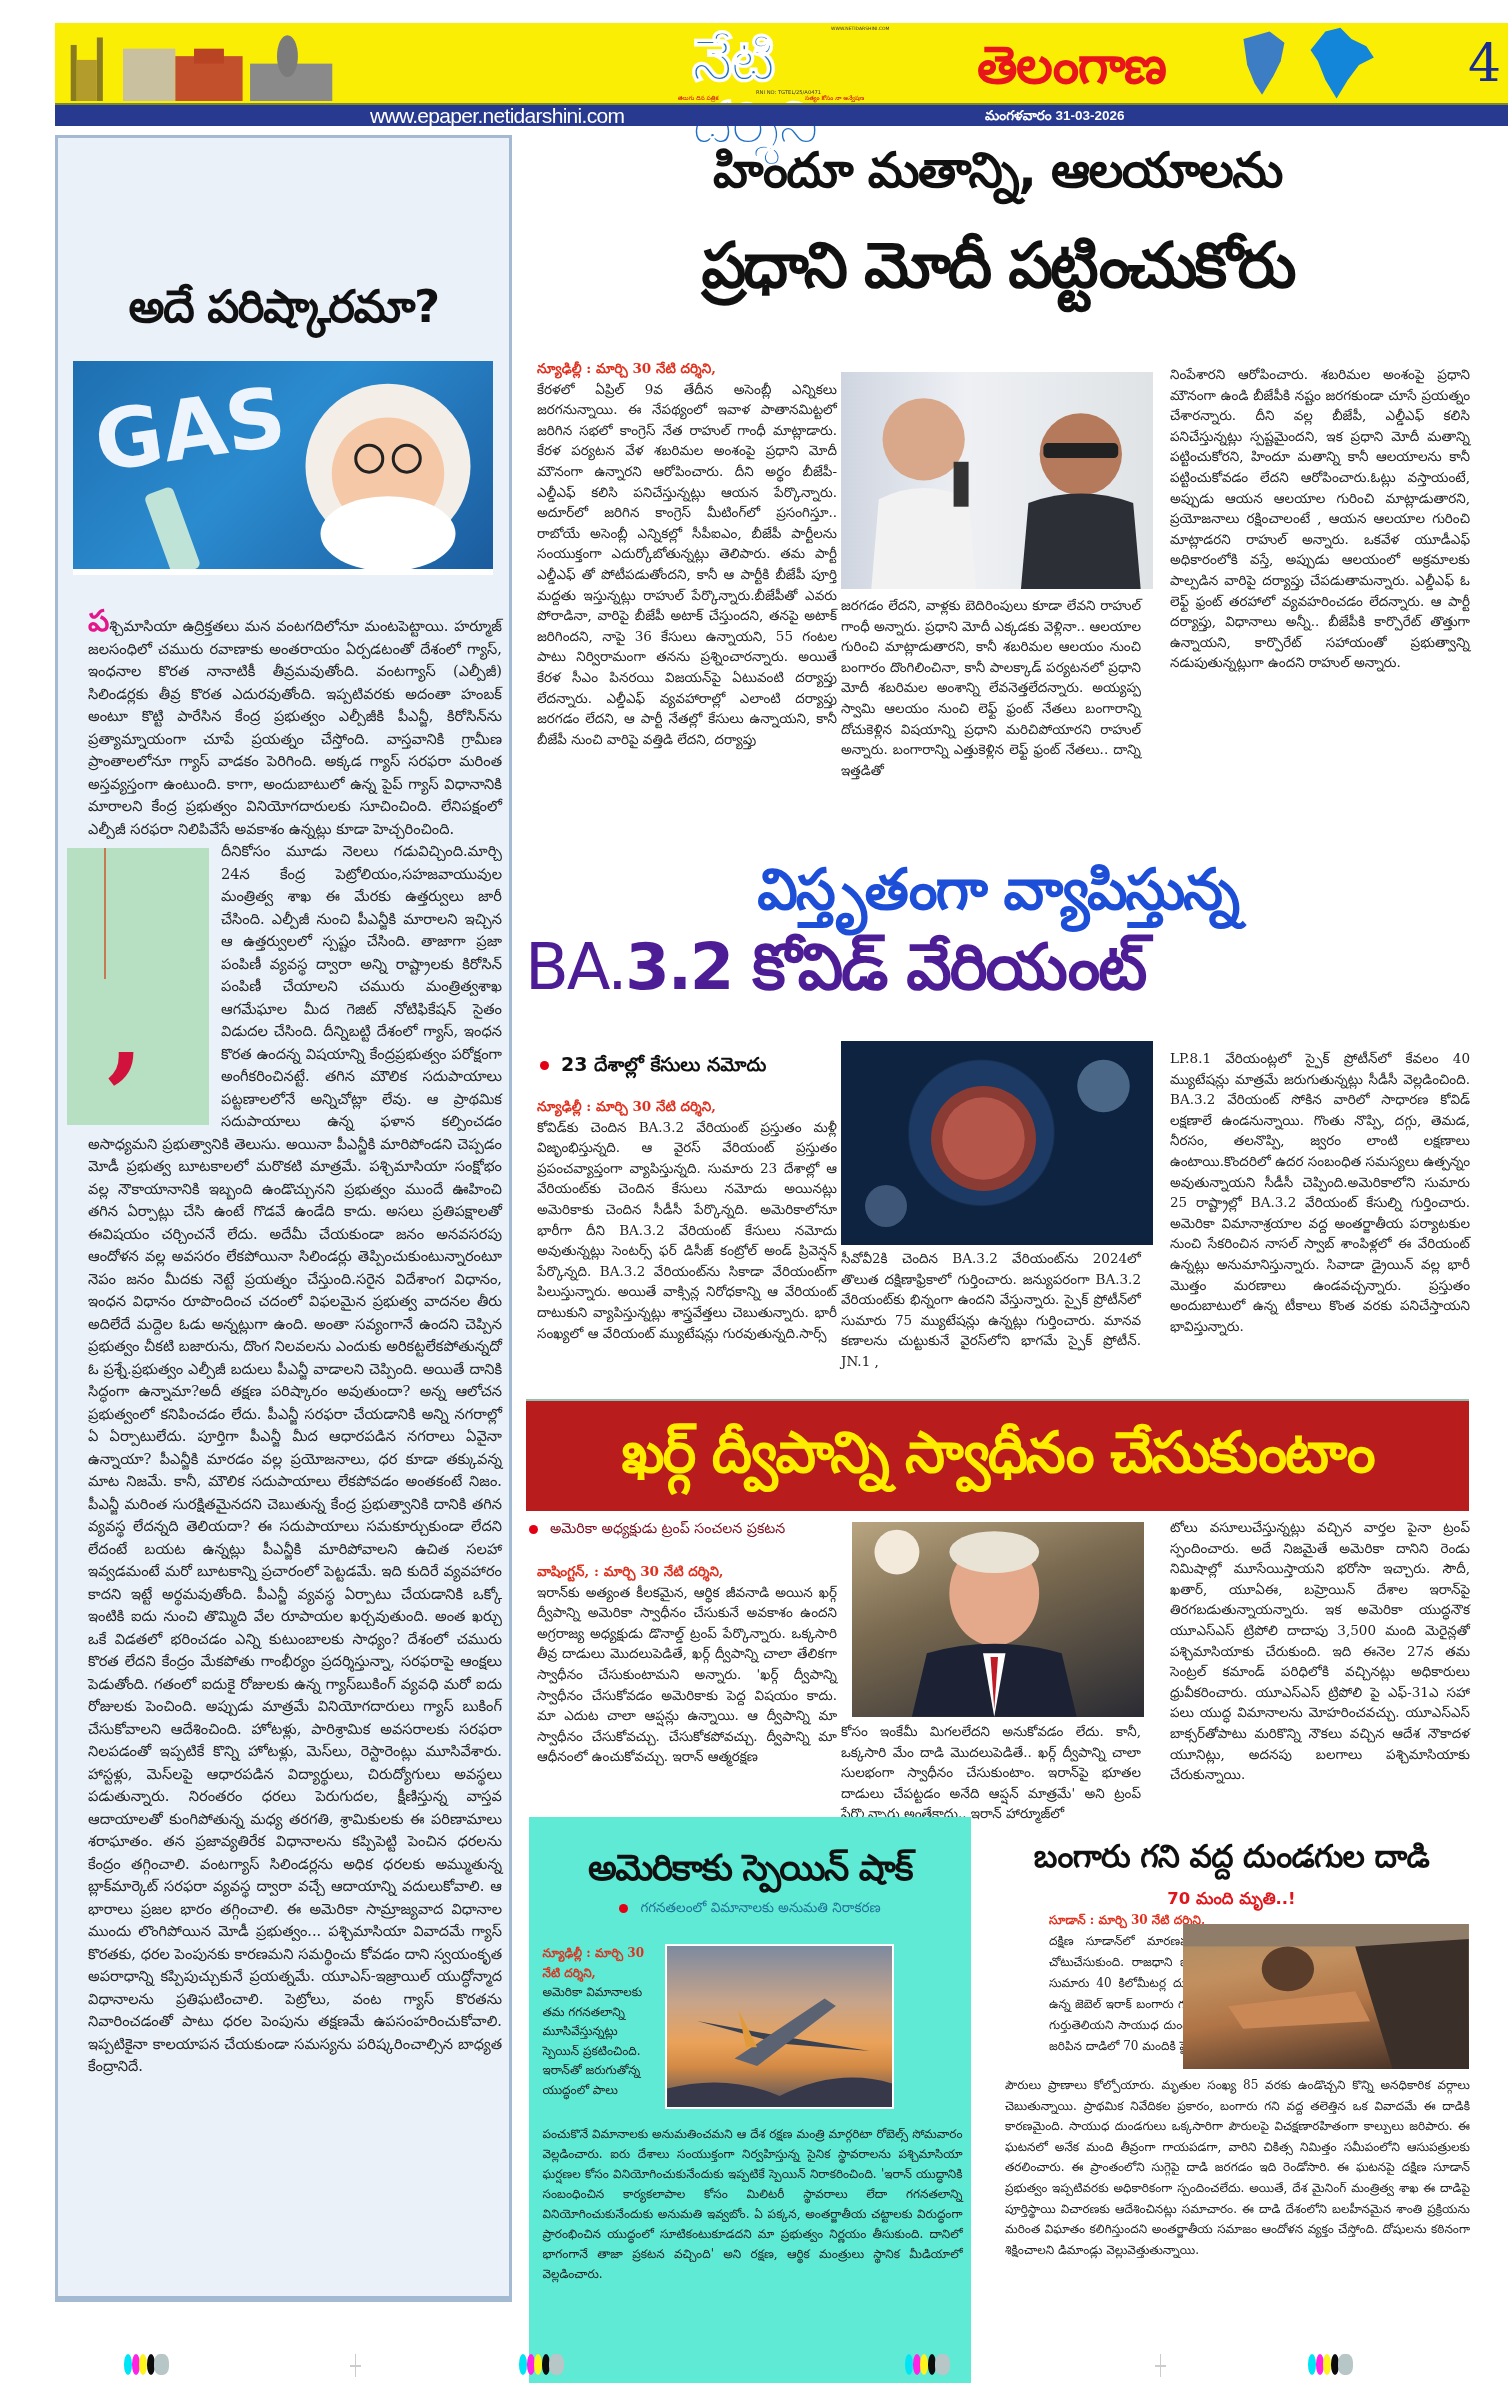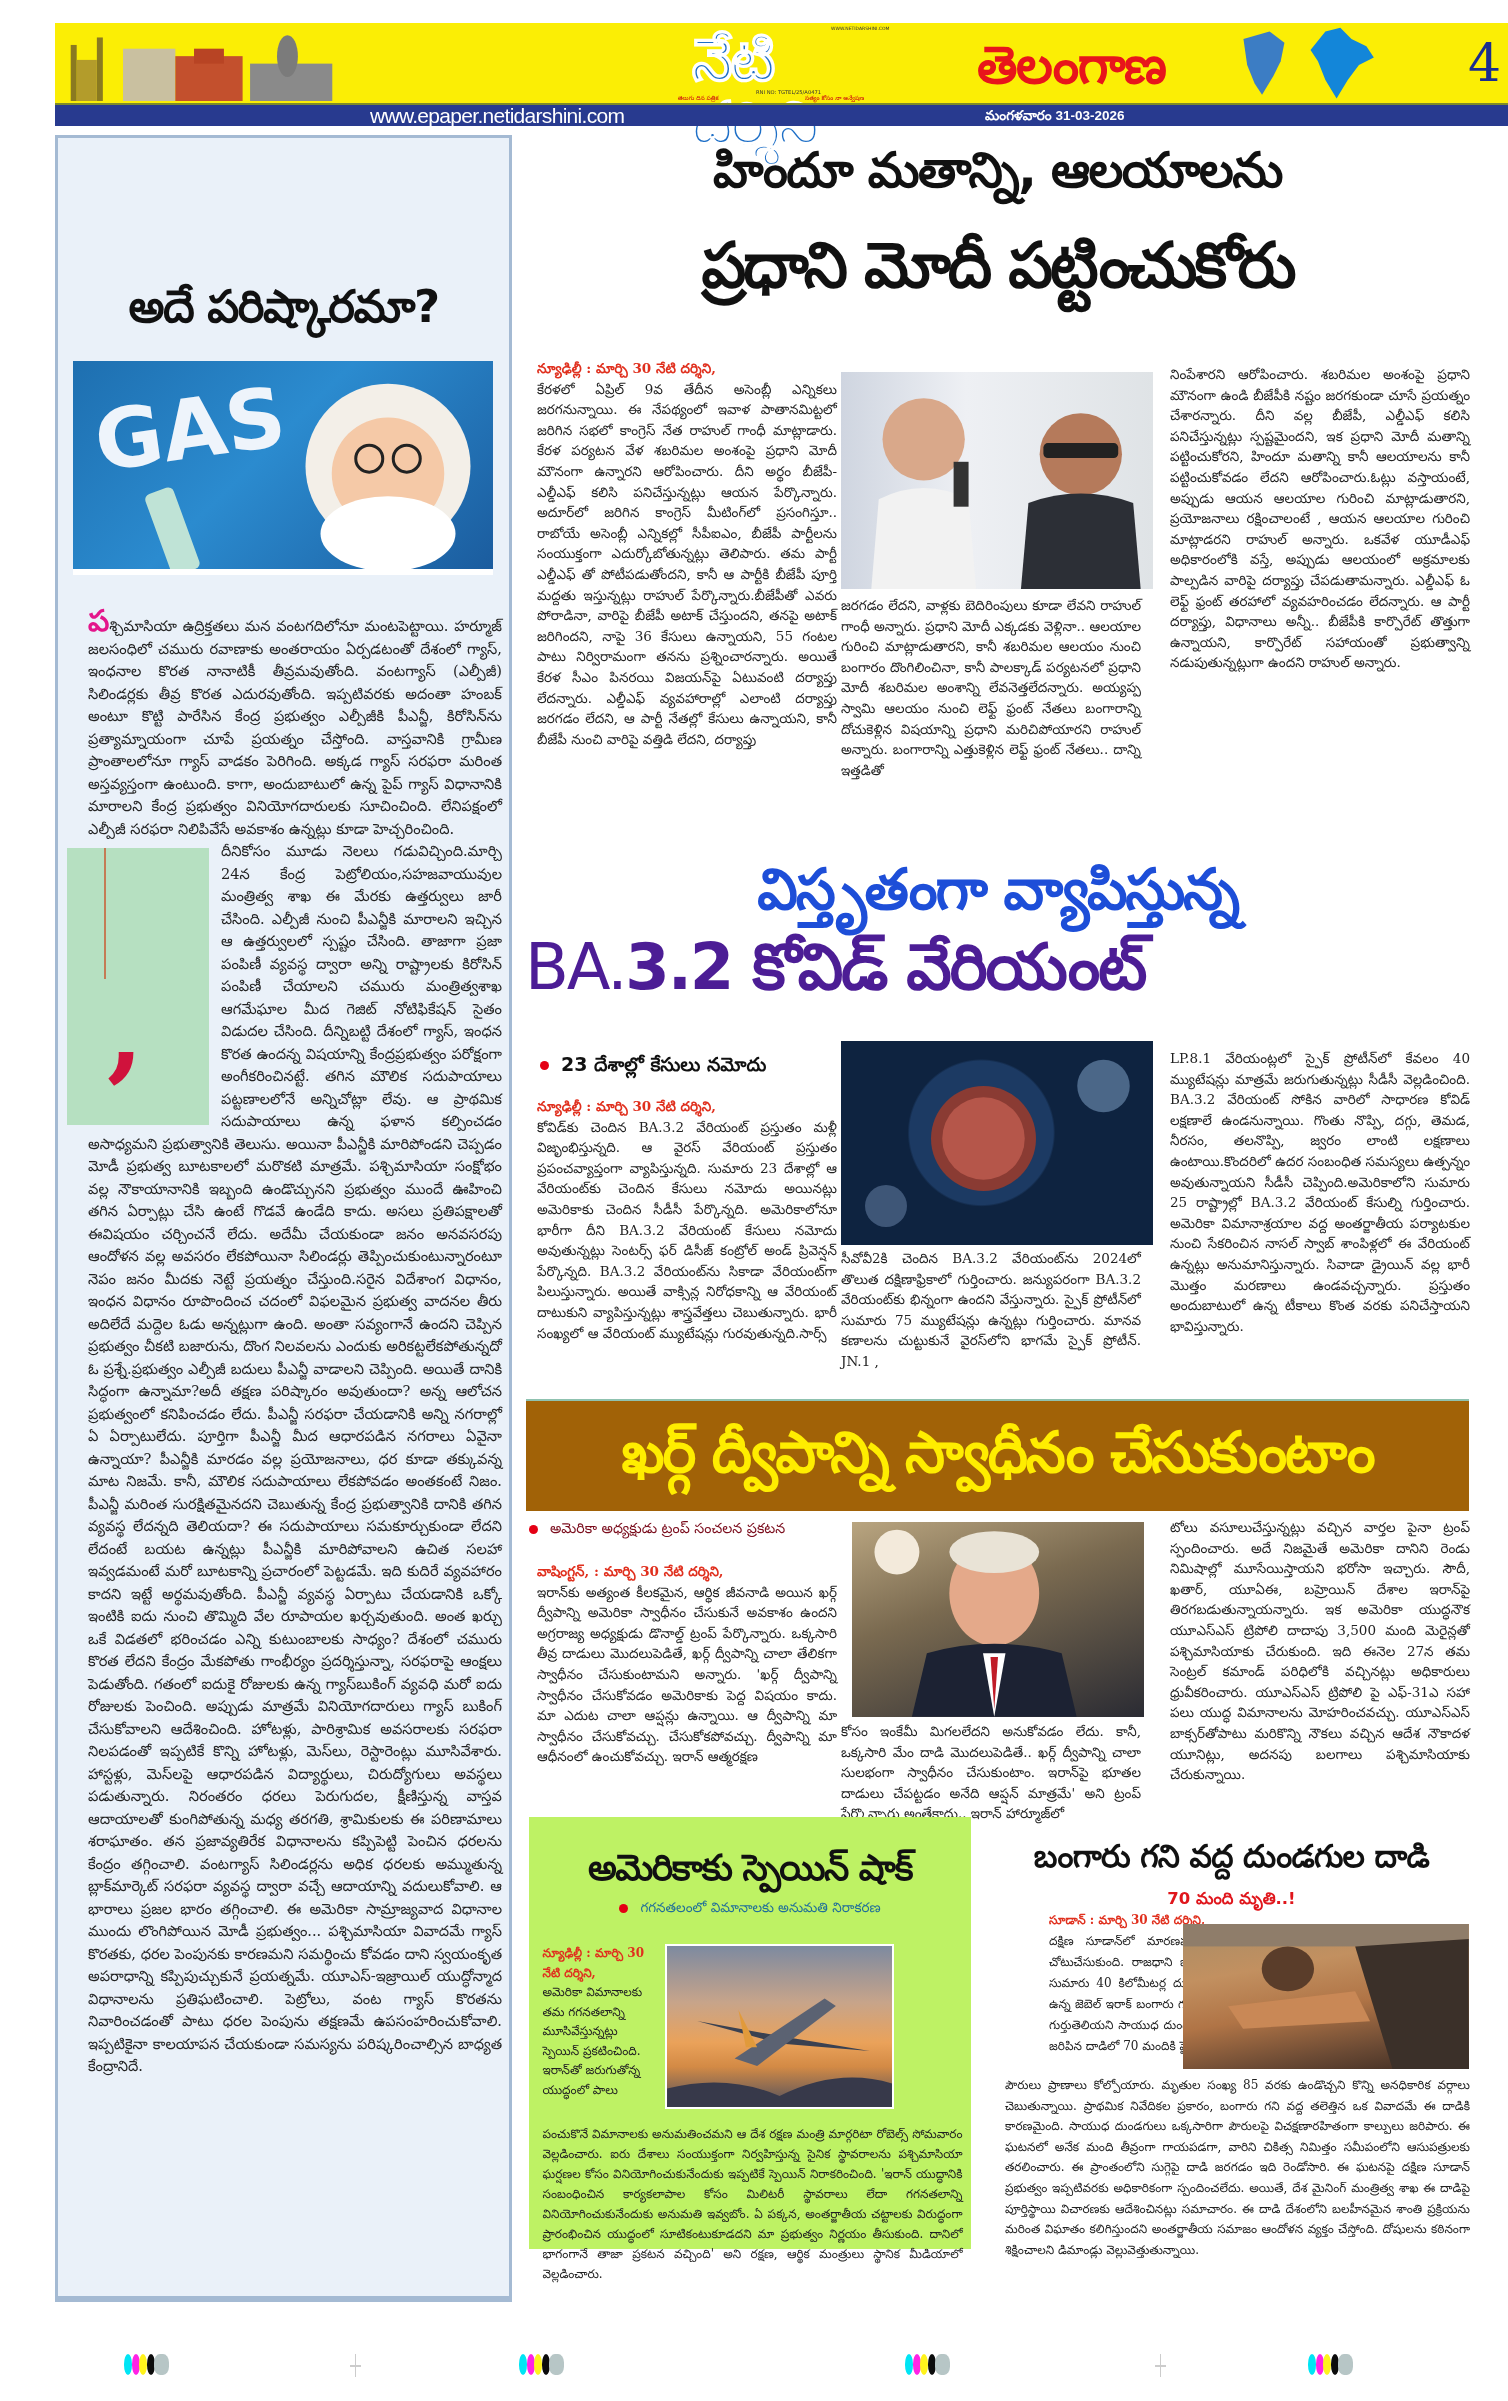--- a/index.html
+++ b/index.html
@@ -51,30 +51,30 @@
   .s2-head2 { position: absolute; left: 525px; top: 930px; width: 945px; text-align: left; font: bold 64px "DejaVu Sans", sans-serif; color: #4c1d95; letter-spacing: -2.2px; }
   .s2-head2 .ba { font-weight: normal; }
   .s2-sub { position: absolute; left: 540px; top: 1053px; font: bold 19px "DejaVu Sans", sans-serif; color: #111; }
   .bullet { display: inline-block; width: 9px; height: 9px; border-radius: 50%; background: #e40014; margin-right: 12px; vertical-align: middle; }
   .s2-col1 { position: absolute; left: 537px; top: 1096px; width: 300px; }
   .s2-photo { position: absolute; left: 841px; top: 1041px; width: 312px; height: 204px; background: radial-gradient(circle at 45% 45%,#c24b3a 0 9%,#5a6f88 10% 14%,#1c3a63 15% 35%,#0e2340 36% 100%); overflow: hidden; }
   .s2-col2 { position: absolute; left: 841px; top: 1248px; width: 300px; }
   .s2-col3 { position: absolute; left: 1170px; top: 1048px; width: 300px; }
 
   
-  .s3-band { position: absolute; left: 526px; top: 1399px; width: 943px; height: 112px; background: #a16207; border-top: 2.2px solid #8fc2b0; }
+  .s3-band { position: absolute; left: 526px; top: 1399px; width: 943px; height: 112px; background: #b91c1c; border-top: 2.2px solid #8fc2b0; }
   .s3-head { position: absolute; left: 0; top: 18px; width: 100%; text-align: center; font: bold 57px "DejaVu Sans", sans-serif; color: #ffed00; letter-spacing: -2.2px; }
   .s3-sub { position: absolute; left: 529px; top: 1520px; font: 14.2px "DejaVu Sans", sans-serif; color: #7a0c1c; }
   .s3-col1 { position: absolute; left: 537px; top: 1561px; width: 300px; }
   .s3-photo { position: absolute; left: 852px; top: 1522px; width: 292px; height: 195px; background: linear-gradient(160deg,#b9a580 0%,#7a6a50 40%,#2a2b33 100%); overflow: hidden; }
   .s3-col2 { position: absolute; left: 841px; top: 1721px; width: 300px; }
   .s3-col3 { position: absolute; left: 1170px; top: 1517px; width: 300px; }
 
   
-  .s4-box { position: absolute; left: 529px; top: 1817px; width: 442px; height: 432px; background: #bef264; }
+  .s4-box { position: absolute; left: 529px; top: 1817px; width: 442px; height: 566px; background: #5eead4; }
   .s4-head { position: absolute; left: 0; top: 30px; width: 100%; text-align: center; font: bold 36px "DejaVu Sans", sans-serif; color: #111; letter-spacing: -1.5px; }
   .s4-sub { position: absolute; left: 0; top: 82px; width: 100%; text-align: center; font: 13.5px "DejaVu Sans", sans-serif; color: #1f6e9a; }
   .s4-col1 { position: absolute; left: 13.5px; top: 127px; width: 114px; font: 12px "DejaVu Serif", serif; line-height: 19.5px; color: #222; }
   .s4-photo { position: absolute; left: 136px; top: 127px; width: 229px; height: 165px; background: linear-gradient(180deg,#7d8aa0 0%,#c7a48a 35%,#eaa25a 60%,#d38a45 75%,#4b4e5e 100%); border: 2.2px solid #fff; overflow: hidden; }
   .s4-body { position: absolute; left: 13.5px; top: 307px; width: 420px; font: 12px "DejaVu Serif", serif; line-height: 20px; color: #222; text-align: justify; }
 
   
   .s5-head { position: absolute; left: 988px; top: 1838px; width: 487px; text-align: center; font: bold 31.5px "DejaVu Sans", sans-serif; color: #111; letter-spacing: -0.7px; }
   .s5-sub { position: absolute; left: 988px; top: 1889px; width: 487px; text-align: center; font: bold 16.5px "DejaVu Sans", sans-serif; color: #e0161c; }
   .s5-col1 { position: absolute; left: 1005px; top: 1910px; width: 166px; font: 12px "DejaVu Serif", serif; line-height: 21px; color: #222; text-align: justify; margin-left: 44px; }

